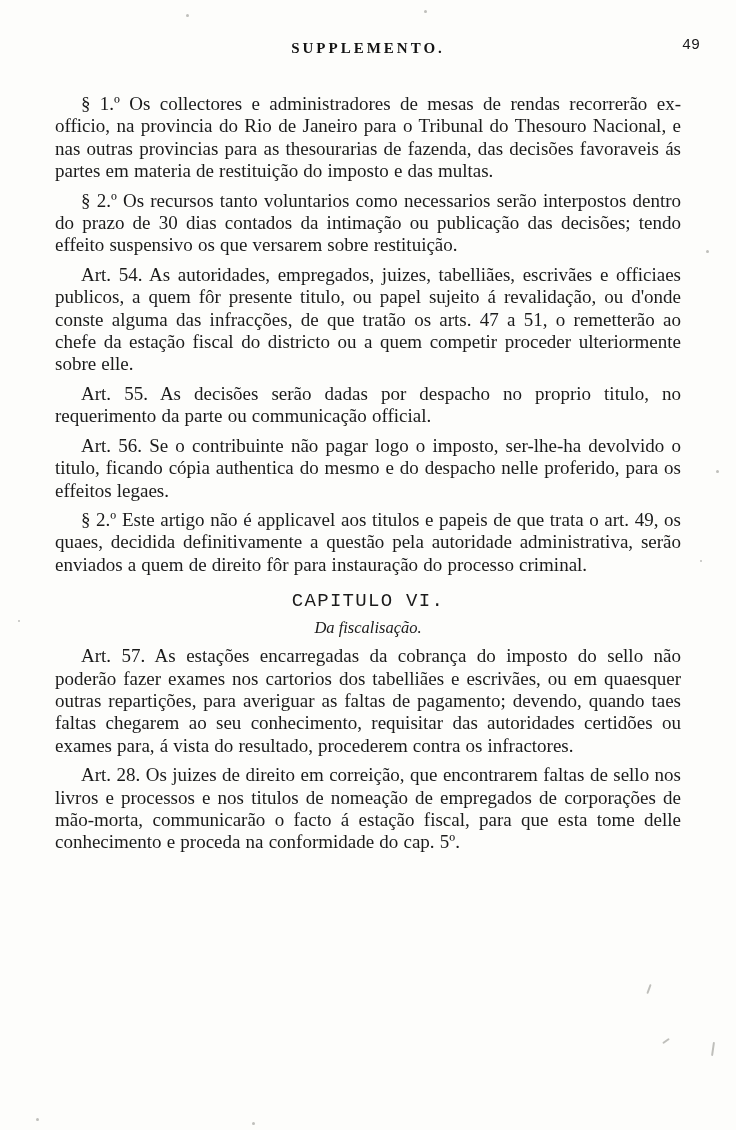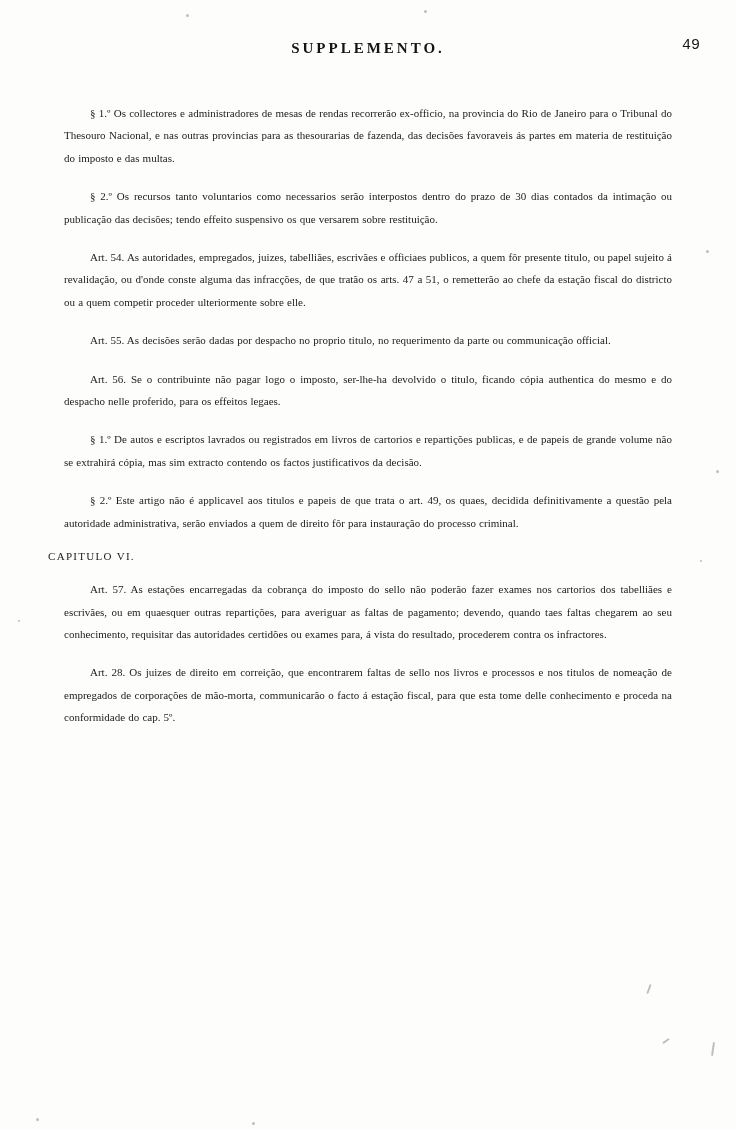--- a/index.html
+++ b/index.html
@@ -54,34 +54,35 @@
     font-family: Liberation Mono, monospace;
     text-align: center;
   }
   .content {
     position: absolute;
     top: 86px;
     left: 48px;
     width: 640px;
   }
   p.para {
-    margin: 16px;
-    font-size: 11px;
+    margin: 7px;
+    font-size: 19px;
     line-height: 22.4px;
     text-align: justify;
     text-indent: 26px;
     color: #1b1b1b;
     word-spacing: .4px;
   }
   .chapter-head {
-    text-align: left;
-    font-size: 11px;
+    text-align: center;
+    font-size: 19px;
     letter-spacing: 1.3px;
     margin: 14px 0 6px 0;
     color: #1b1b1b;
+    font-family: Liberation Mono, monospace;
   }
   .chapter-sub {
     text-align: center;
     font-style: italic;
     font-size: 16.5px;
     margin: 0 0 4px 0;
     color: #1b1b1b;
   }
   .footer {
     position: absolute;
@@ -130,24 +131,24 @@
     <div class="header-page">49</div>
   </div>
 
   <div class="content">
 
     <p class="para faded">§ 1.º Os collectores e administradores de mesas de rendas recorrerão ex-officio, na provincia do Rio de Janeiro para o Tribunal do Thesouro Nacional, e nas outras provincias para as thesourarias de fazenda, das decisões favoraveis ás partes em materia de restituição do imposto e das multas.</p>
     <p class="para faded">§ 2.º Os recursos tanto voluntarios como necessarios serão interpostos dentro do prazo de 30 dias contados da intimação ou publicação das decisões; tendo effeito suspensivo os que versarem sobre restituição.</p>
     <p class="para faded">Art. 54. As autoridades, empregados, juizes, tabelliães, escrivães e officiaes publicos, a quem fôr presente titulo, ou papel sujeito á revalidação, ou d'onde conste alguma das infracções, de que tratão os arts. 47 a 51, o remetterão ao chefe da estação fiscal do districto ou a quem competir proceder ulteriormente sobre elle.</p>
     <p class="para faded">Art. 55. As decisões serão dadas por despacho no proprio titulo, no requerimento da parte ou communicação official.</p>
     <p class="para faded">Art. 56. Se o contribuinte não pagar logo o imposto, ser-lhe-ha devolvido o titulo, ficando cópia authentica do mesmo e do despacho nelle proferido, para os effeitos legaes.</p>
-    <p class="para faded">§ 1.º De autos e escriptos lavrados ou registrados em livros de cartorios e repartições publicas, e de papeis de grande volume não se extrahirá cópia, mas sim extracto contendo os factos justificativos da decisão.</p>
     <p class="para faded">§ 2.º Este artigo não é applicavel aos titulos e papeis de que trata o art. 49, os quaes, decidida definitivamente a questão pela autoridade administrativa, serão enviados a quem de direito fôr para instauração do processo criminal.</p>
 
     <div class="chapter-head">CAPITULO VI.</div>
+    <div class="chapter-sub">Da fiscalisação.</div>
 
     <p class="para">Art. 57. As estações encarregadas da cobrança do imposto do sello não poderão fazer exames nos cartorios dos tabelliães e escrivães, ou em quaesquer outras repartições, para averiguar as faltas de pagamento; devendo, quando taes faltas chegarem ao seu conhecimento, requisitar das autoridades certidões ou exames para, á vista do resultado, procederem contra os infractores.</p>
     <p class="para">Art. 28. Os juizes de direito em correição, que encontrarem faltas de sello nos livros e processos e nos titulos de nomeação de empregados de corporações de mão-morta, communicarão o facto á estação fiscal, para que esta tome delle conhecimento e proceda na conformidade do cap. 5º.</p>
 
   </div>
 
 
 </div>
 
 </body></html>

